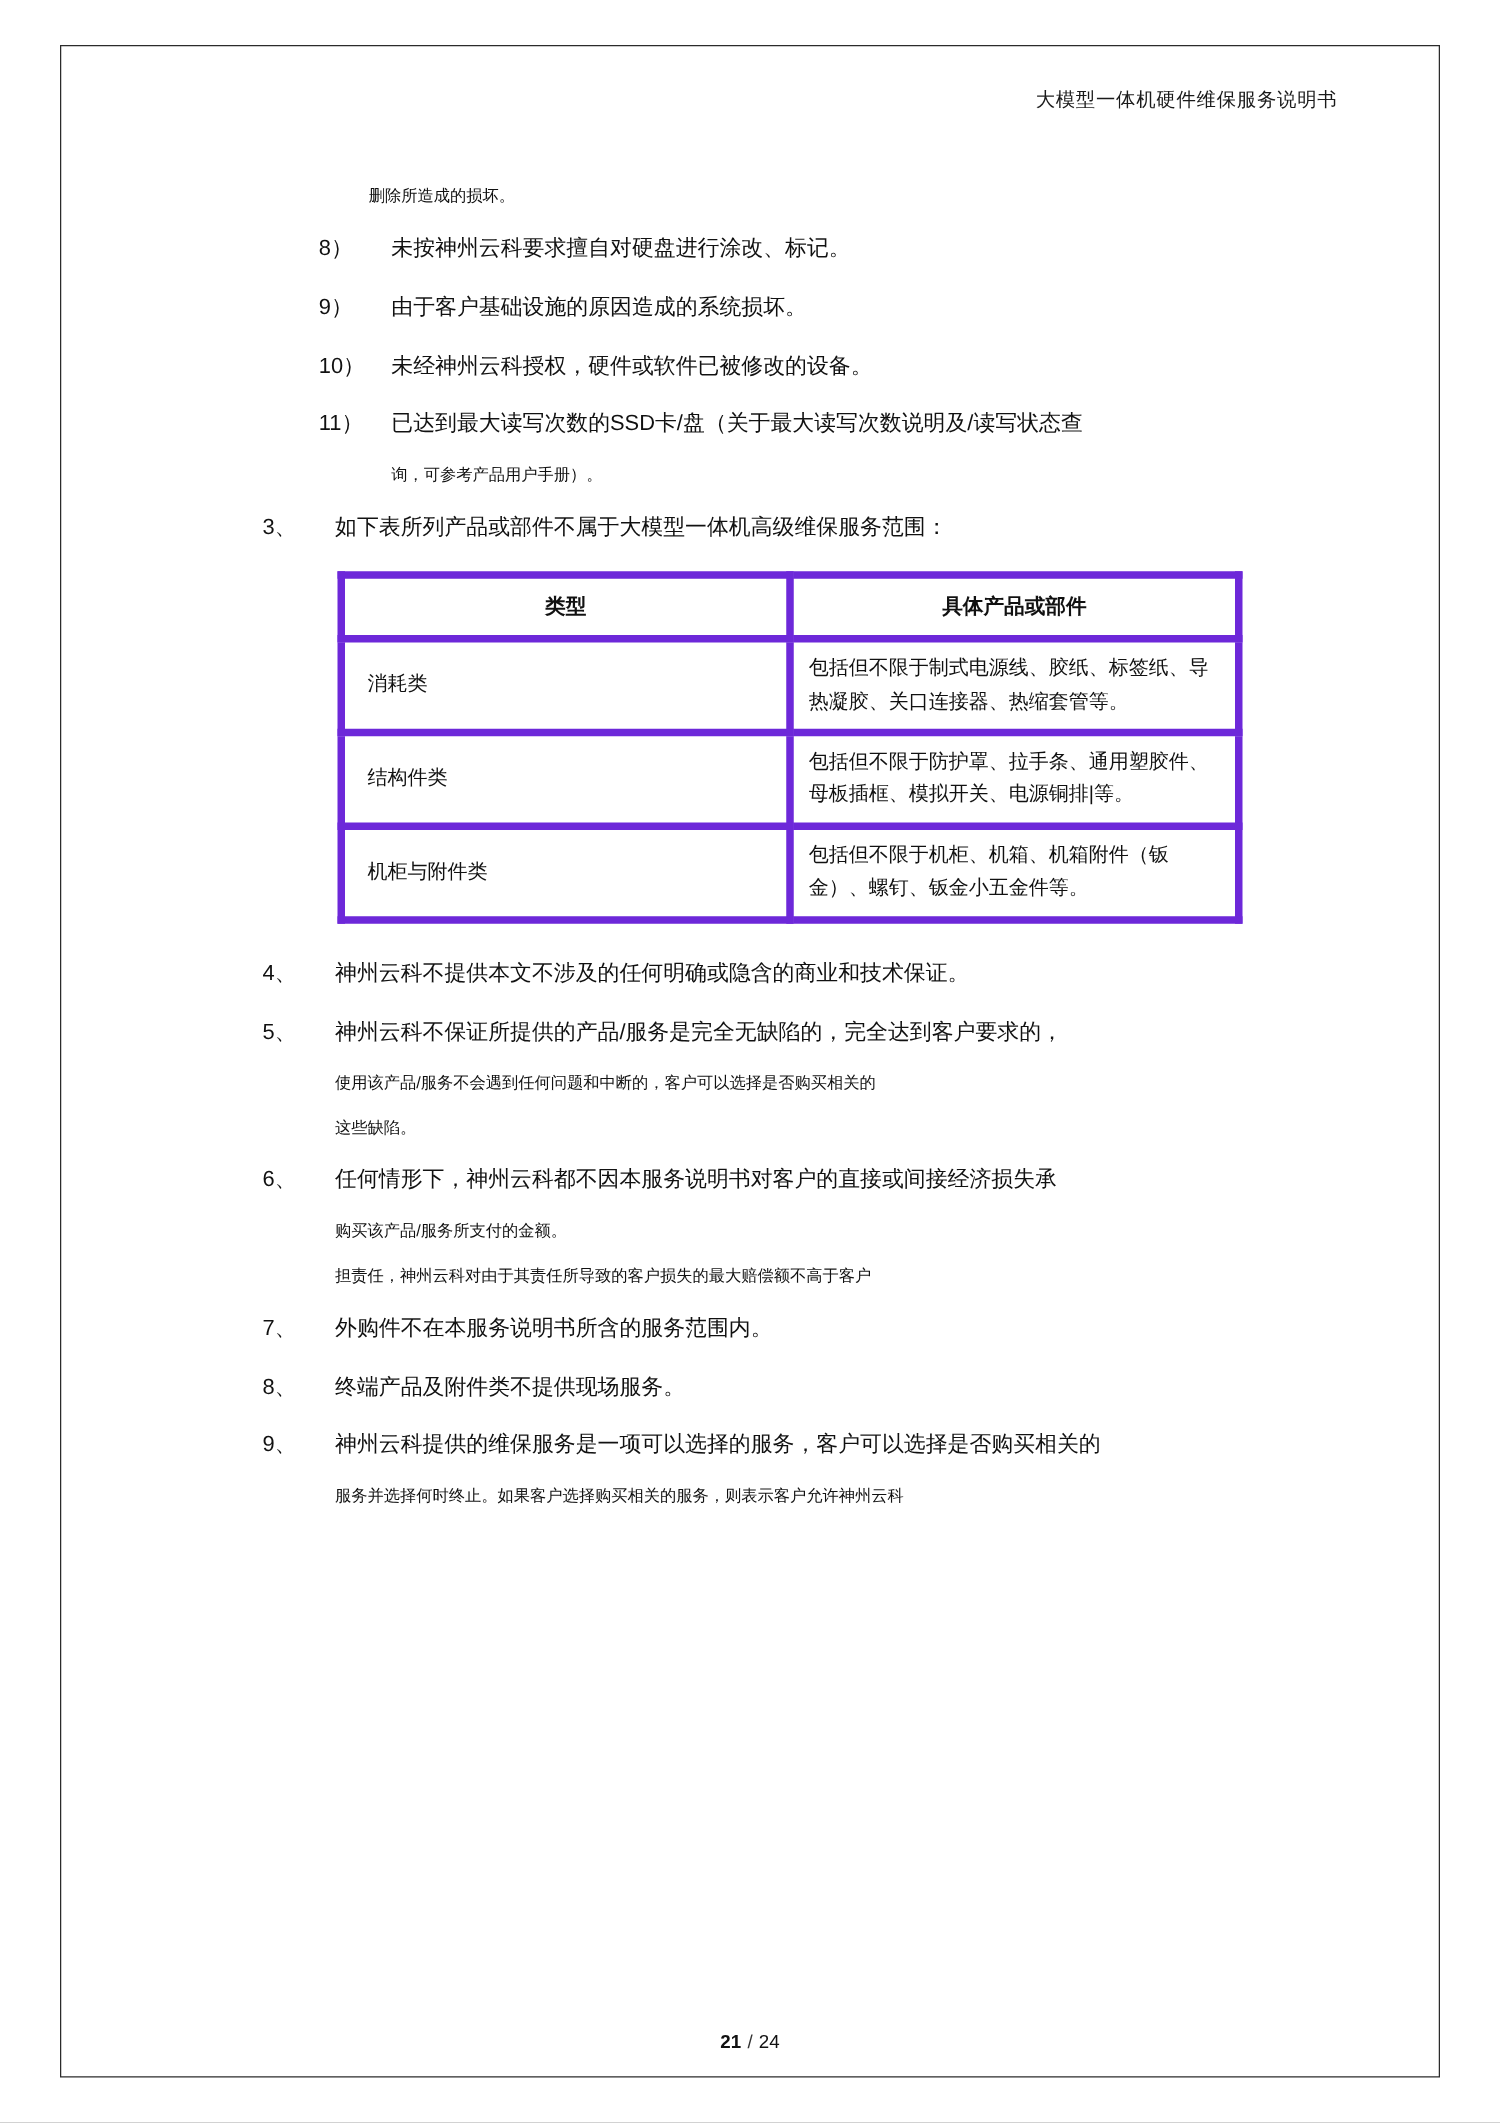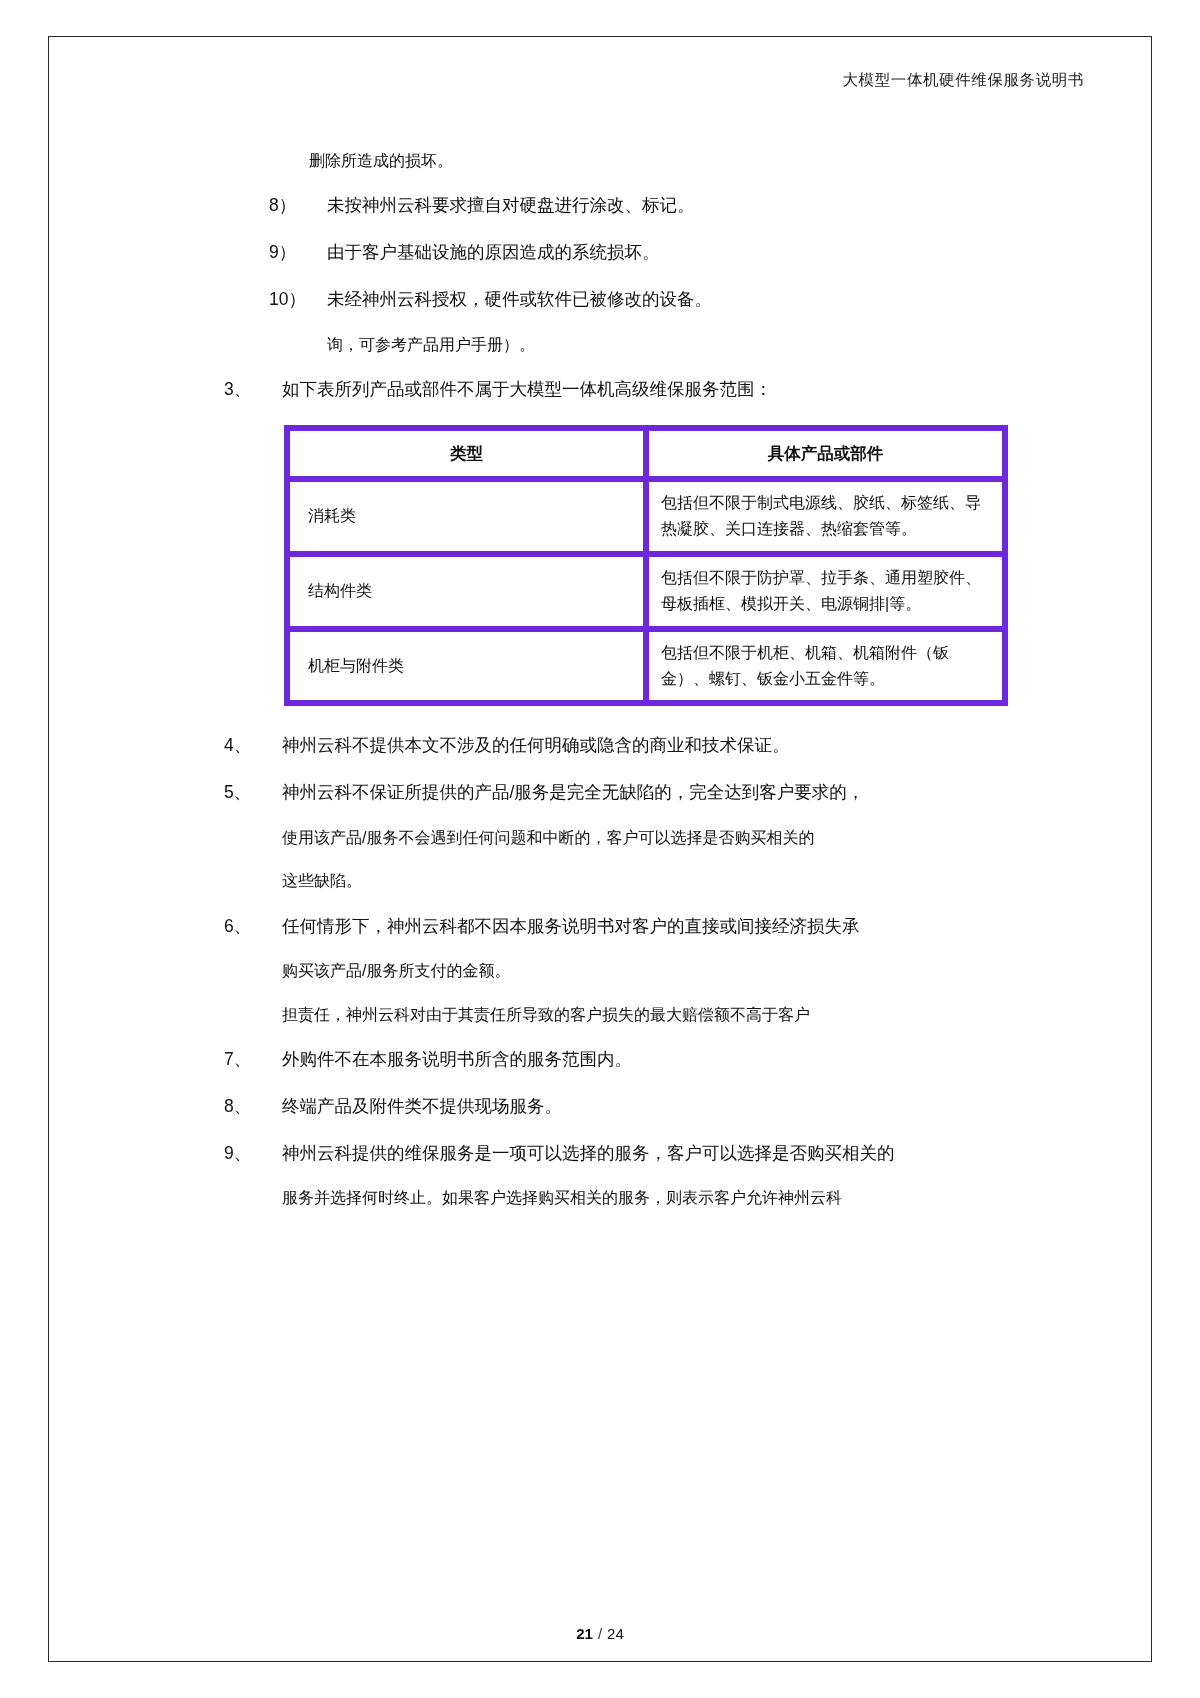--- a/index.html
+++ b/index.html
@@ -23,21 +23,21 @@
     position: absolute;
     left: 48px;
     top: 36px;
     right: 48px;
     bottom: 36px;
     border: 1px solid #2b2b2b;
     box-sizing: border-box;
   }
   .content {
     position: absolute;
-    left: 114px;
+    left: 100px;
     top: 70px;
     width: 980px;
   }
   .header-line {
     text-align: right;
     font-family: "DejaVu Serif", "Liberation Serif", serif;
     font-size: 15.5px;
     color: #1a1a1a;
     letter-spacing: 0.6px;
     padding-right: 10px;
@@ -53,21 +53,21 @@
   .para .marker {
     flex: 0 0 auto;
     text-align: left;
   }
   .para .ptext {
     flex: 1 1 auto;
   }
 
   
   .cont {
-    font-size: 16px;
+    font-size: 13px;
     color: #111;
     line-height: 2.45;
     margin: 0 0 4px 0;
   }
 
   
   .sub-item {
     margin-left: 155px;
   }
   .sub-item .marker {
@@ -157,20 +157,24 @@
     <div class="para sub-item">
       <span class="marker">9）</span>
       <span class="ptext">由于客户基础设施的原因造成的系统损坏。</span>
     </div>
 
     <div class="para sub-item">
       <span class="marker">10）</span>
       <span class="ptext">未经神州云科授权，硬件或软件已被修改的设备。</span>
     </div>
 
+    <div class="para sub-item">
+      <span class="marker">11）</span>
+      <span class="ptext">已达到最大读写次数的SSD卡/盘（关于最大读写次数说明及/读写状态查</span>
+    </div>
 
     <div class="cont sub-cont">询，可参考产品用户手册）。</div>
 
     <div class="para top-item">
       <span class="marker">3、</span>
       <span class="ptext">如下表所列产品或部件不属于大模型一体机高级维保服务范围：</span>
     </div>
 
     <table class="spec">
       <thead>

